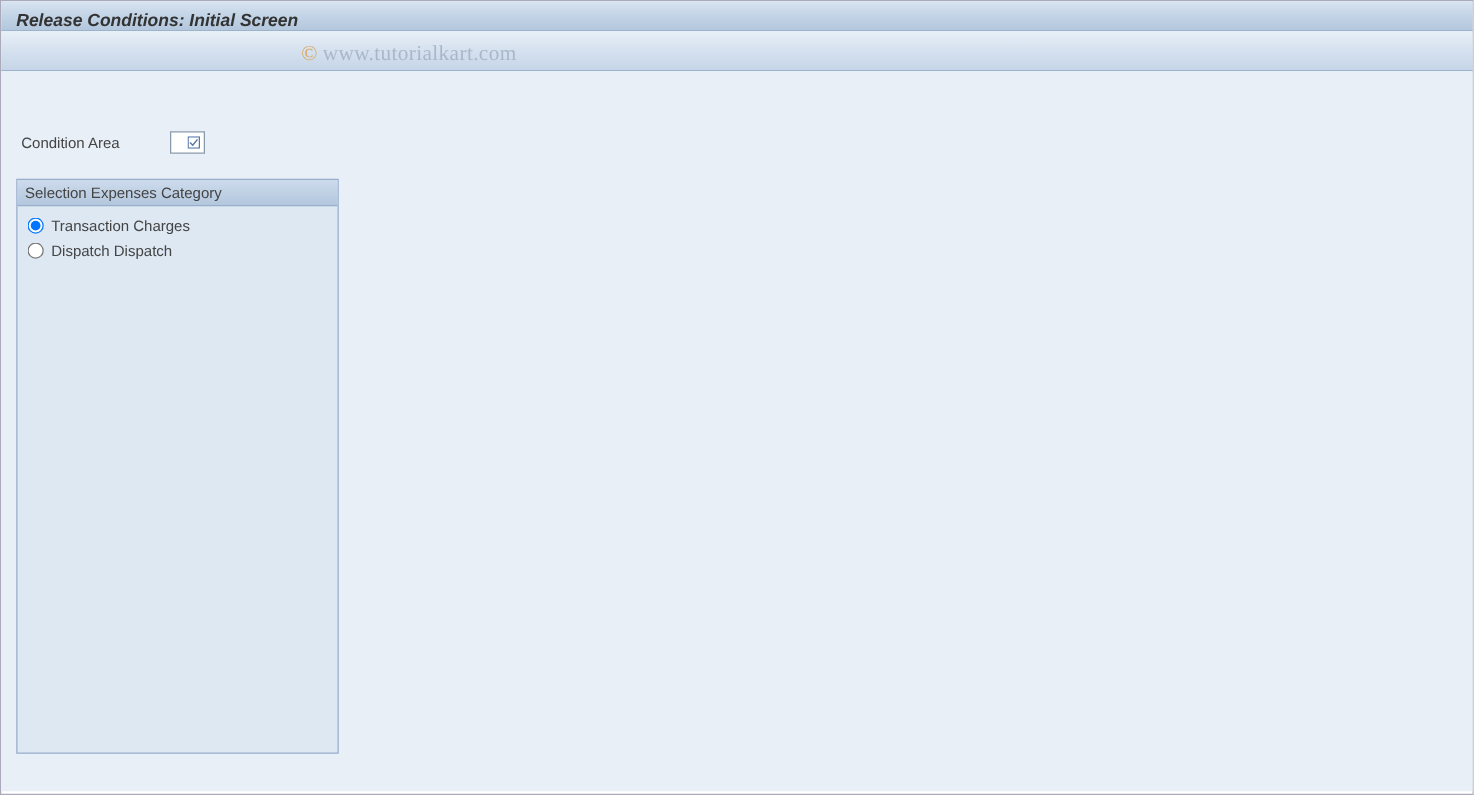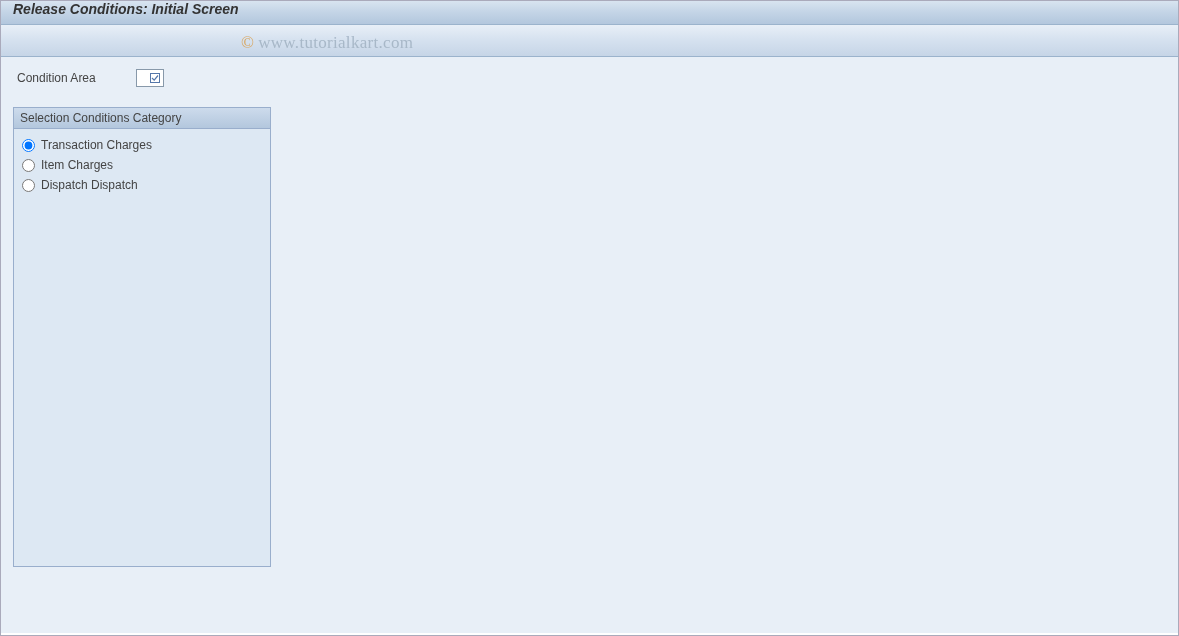--- a/index.html
+++ b/index.html
@@ -19,21 +19,21 @@
     .window {
       width: 100%;
       height: 100%;
       border: 1px solid #aab;
     }
     .titlebar {
       height: 24px;
       background: linear-gradient(to bottom, #d8e4f0 0%, #c3d4e6 50%, #b3c7dd 100%);
       border-bottom: 1px solid #9bb3cc;
       display: flex;
-      align-items: flex-start;
+      align-items: flex-end;
       padding-left: 12px;
     }
     .titlebar-text {
       font-weight: bold;
       font-style: italic;
       font-size: 14px;
       color: #333;
     }
     .toolbar {
       height: 32px;
@@ -58,20 +58,21 @@
     }
     .content {
       background: #e8eff7;
       height: calc(100% - 58px);
       padding: 12px;
       position: relative;
     }
     .field-row {
       display: flex;
       align-items: center;
+      margin-top: 36px;
       margin-left: 4px;
       margin-bottom: 20px;
     }
     .field-label {
       color: #444;
       margin-right: 40px;
     }
     .field-input-wrap {
       position: relative;
       display: inline-flex;
@@ -109,21 +110,21 @@
       border-bottom: 1px solid #99aecc;
       padding: 3px 6px;
       color: #444;
       font-size: 12px;
     }
     .radio-list {
       padding: 6px 6px;
     }
     .radio-item {
       display: flex;
-      align-items: flex-end;
+      align-items: flex-start;
       padding: 3px 2px;
       cursor: pointer;
     }
     .radio-item input[type="radio"] {
       width: 13px;
       height: 13px;
       margin-right: 6px;
       cursor: pointer;
     }
     .radio-item label {
@@ -155,32 +156,28 @@
         <span class="dropdown-icon">
           <svg width="10" height="10" viewBox="0 0 10 10">
             <rect x="0.5" y="0.5" width="9" height="9" fill="none" stroke="#5577aa" stroke-width="1"></rect>
             <path d="M2 5 L4.2 7.2 L8 2.5" fill="none" stroke="#5577aa" stroke-width="1.2"></path>
           </svg>
         </span>
       </span>
     </div>
 
     <div class="group-box">
-      <div class="group-header">Selection Conditions Category</div>
+      <div class="group-header">Selection Expenses Category</div>
       <div class="radio-list">
 
         <div class="radio-item">
           <input type="radio" name="cat" id="r0" checked="" style="">
           <label for="r0">Transaction Charges</label>
         </div>
 
-        <div class="radio-item">
-          <input type="radio" name="cat" id="r1" style="">
-          <label for="r1">Item Charges</label>
-        </div>
 
         <div class="radio-item">
           <input type="radio" name="cat" id="r2" style="">
           <label for="r2">Dispatch Dispatch</label>
         </div>
 
 
 
       </div>
     </div>

